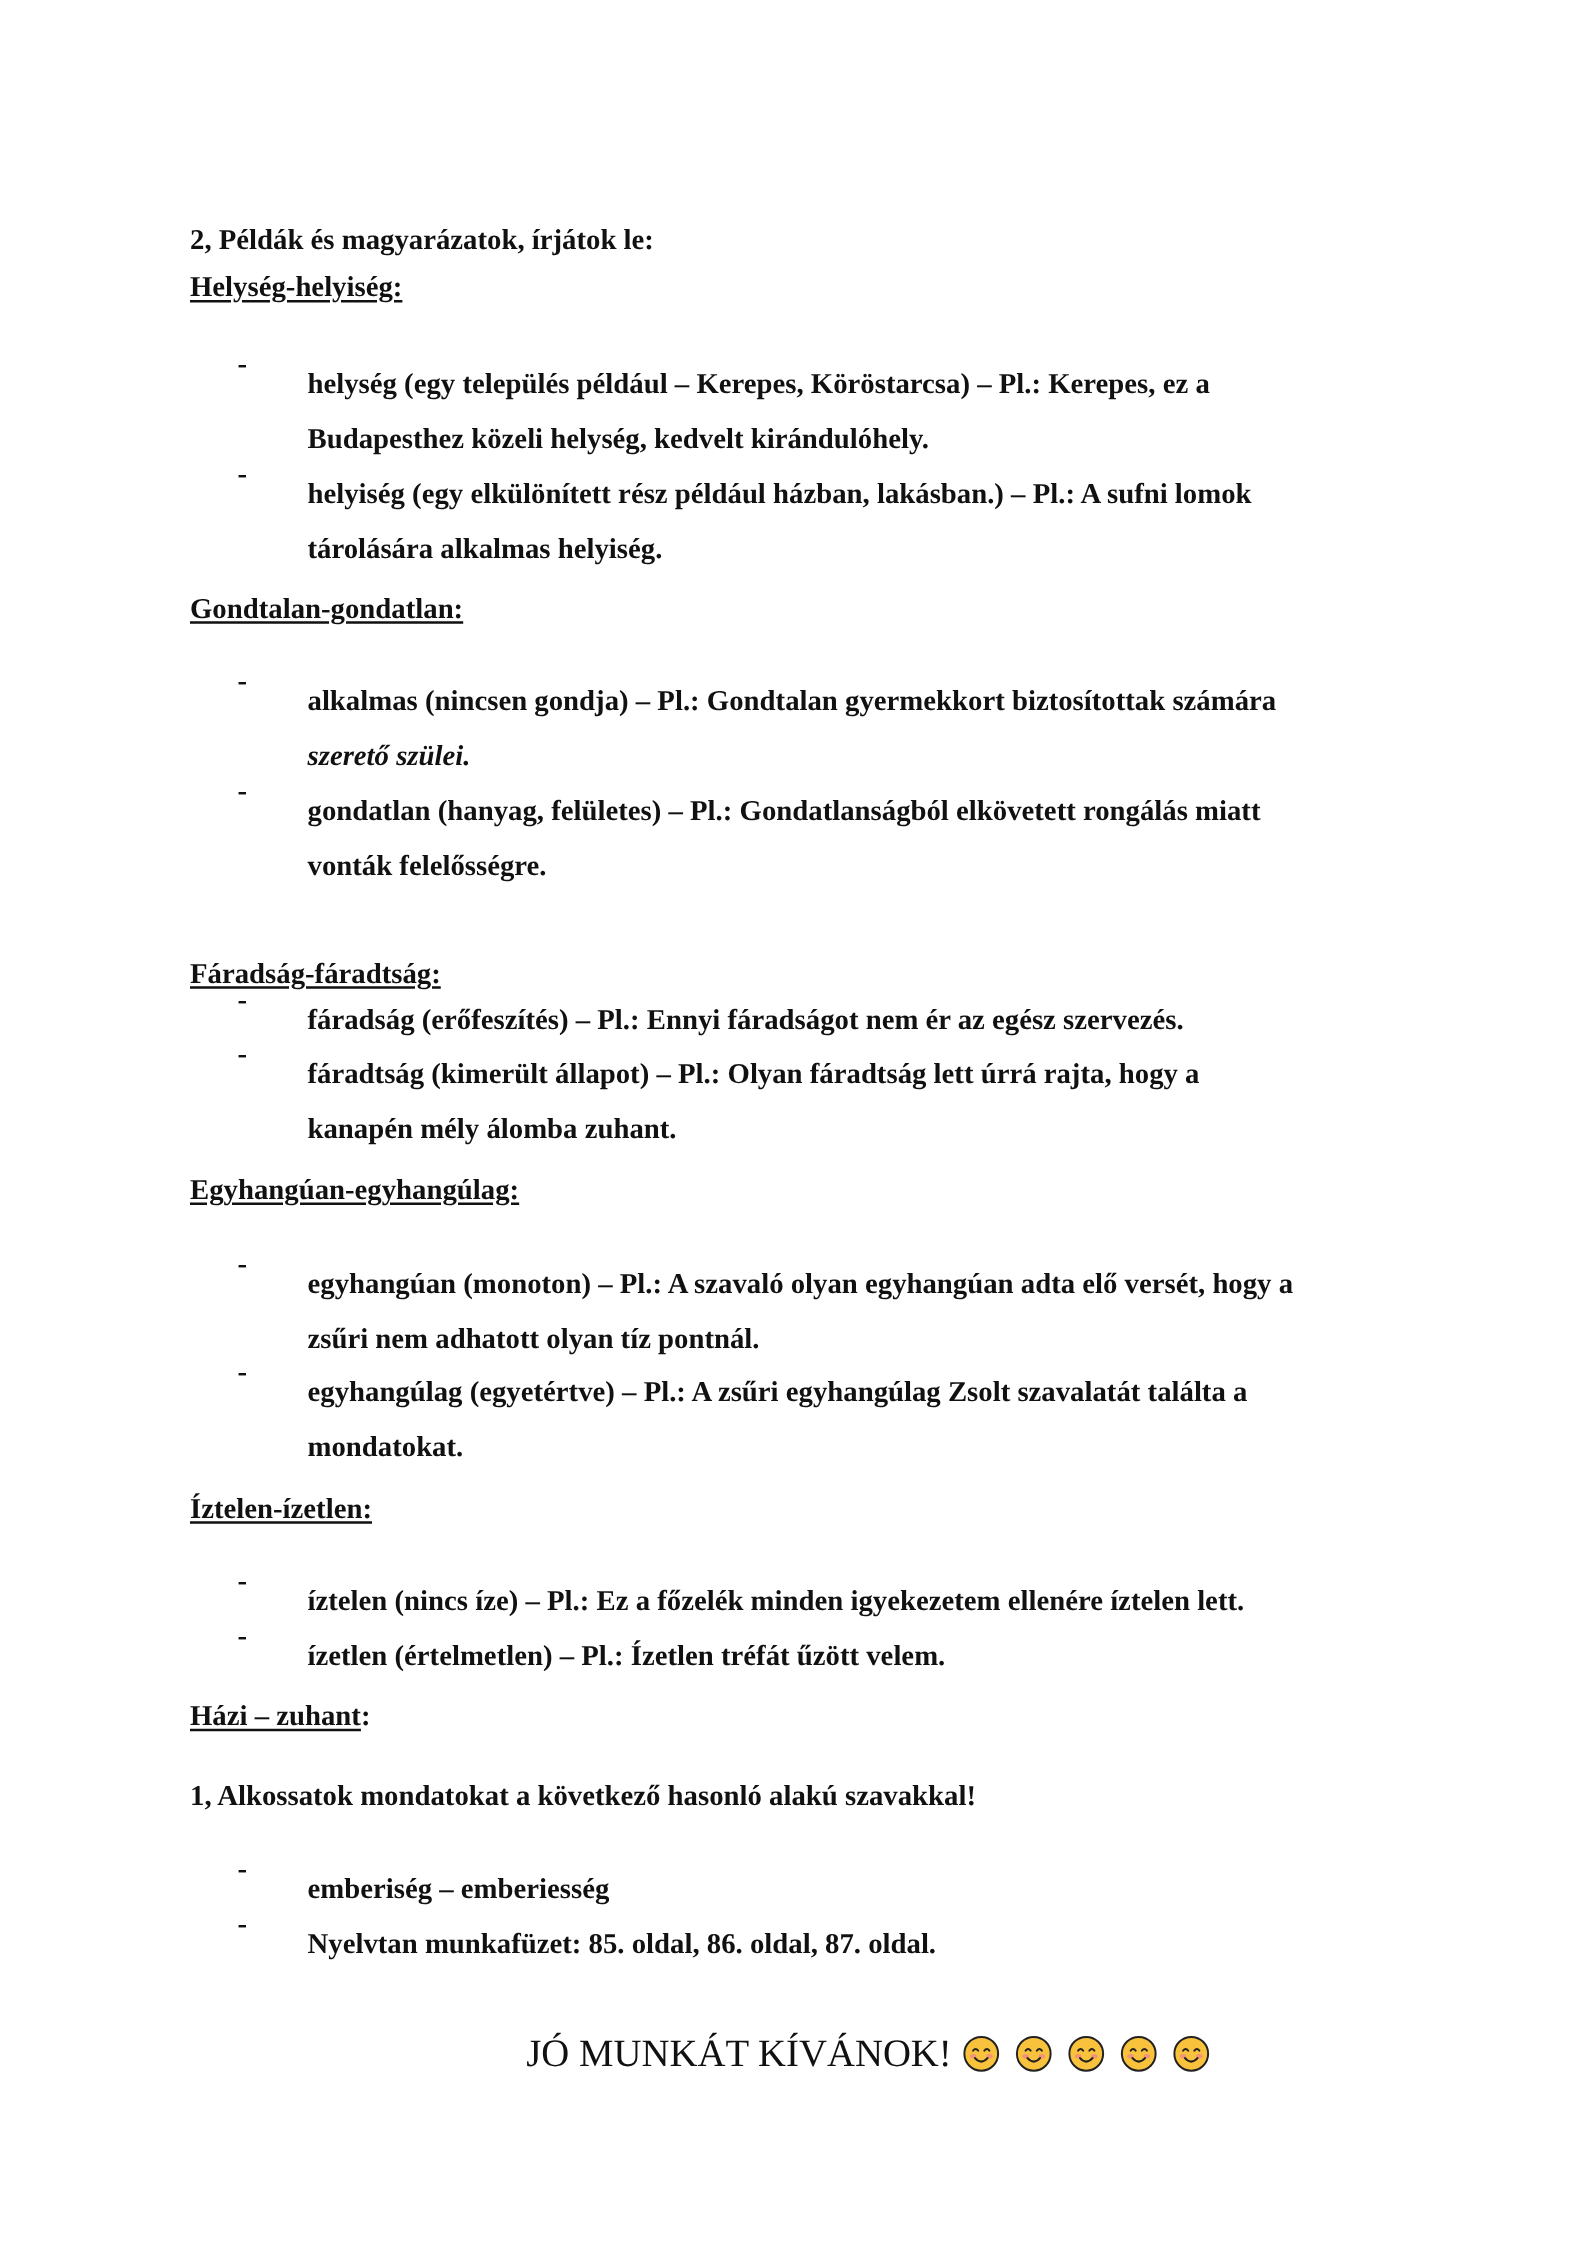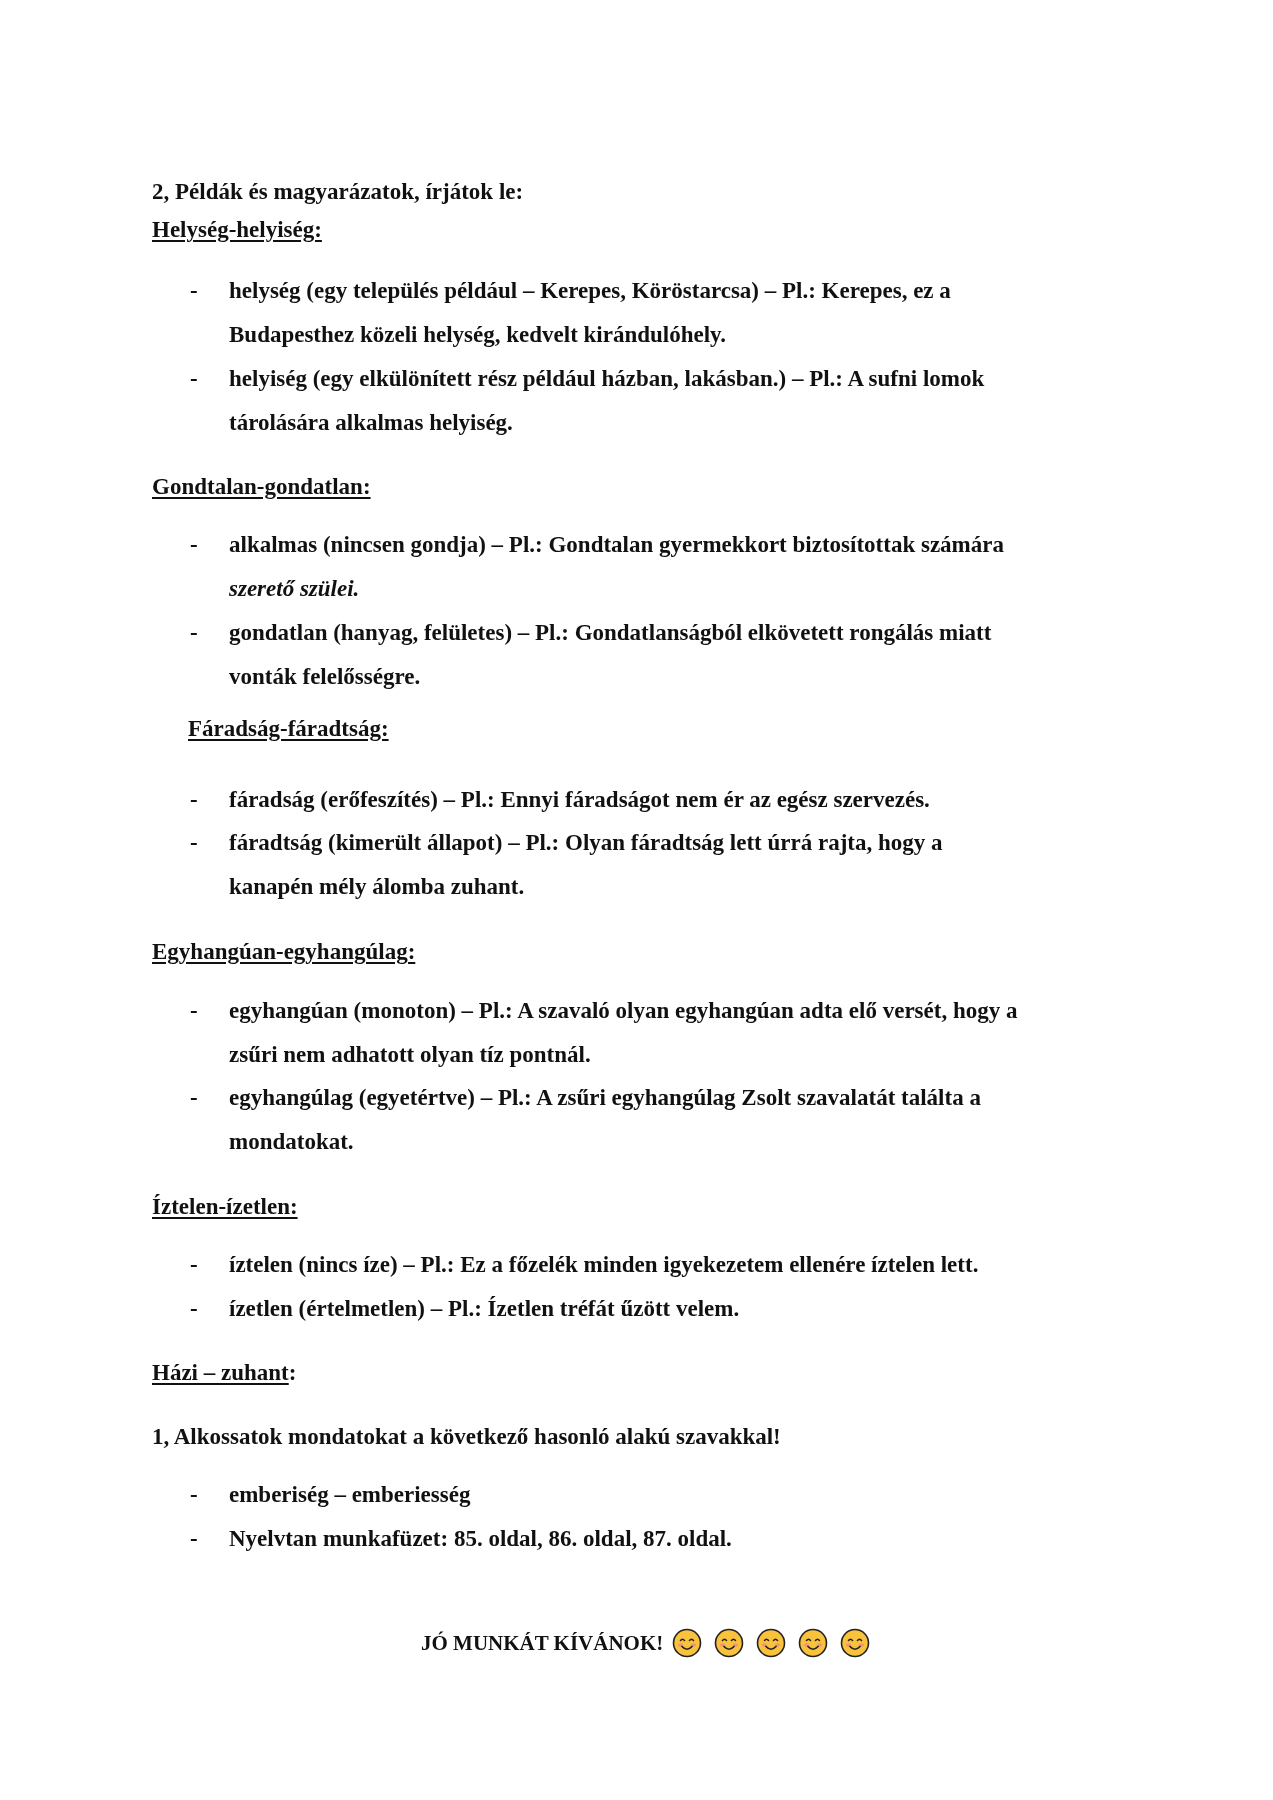--- a/index.html
+++ b/index.html
@@ -31,39 +31,40 @@
     }
     .bullet {
       position: absolute;
       left: 190px;
       width: 20px;
       line-height: 30px;
       height: 30px;
     }
     .item {
       position: absolute;
-      left: 229px;
+      left: 246px;
       white-space: nowrap;
       line-height: 30px;
       height: 30px;
+      margin-top: 16px;
     }
     .closing {
       position: absolute;
       left: 421px;
       top: 1627px;
       white-space: nowrap;
       line-height: 32px;
       height: 32px;
       display: flex;
       align-items: center;
     }
     .closing-text {
       font-family: "Liberation Serif", "DejaVu Serif", serif;
-      font-weight: bold;
-      font-size: 21px;
+      font-weight: normal;
+      font-size: 31px;
       margin-right: 9px;
     }
     .emoji {
       width: 30px;
       height: 30px;
       margin-right: 12px;
       display: inline-block;
     }
     .emoji svg { display: block; }
   </style>
@@ -81,21 +82,21 @@
 <div class="item" style="top:408px;text-align:right;">tárolására alkalmas helyiség.</div>
 
 <div class="line heading" style="top:472px;text-align:center;">Gondtalan-gondatlan:</div>
 <div class="bullet" style="top:530px;">-</div>
 <div class="item" style="top:530px;">alkalmas (nincsen gondja) – Pl.: Gondtalan gyermekkort biztosítottak számára</div>
 <div class="item" style="top:574px;font-style:italic;">szerető szülei.</div>
 <div class="bullet" style="top:618px;">-</div>
 <div class="item" style="top:618px;">gondatlan (hanyag, felületes) – Pl.: Gondatlanságból elkövetett rongálás miatt</div>
 <div class="item" style="top:662px;">vonták felelősségre.</div>
 
-<div class="line heading" style="top:714px;margin-left:36px;">Fáradság-fáradtság:</div>
+<div class="line heading" style="top:764px;">Fáradság-fáradtság:</div>
 <div class="bullet" style="top:785px;">-</div>
 <div class="item" style="top:785px;">fáradság (erőfeszítés) – Pl.: Ennyi fáradságot nem ér az egész szervezés.</div>
 <div class="bullet" style="top:828px;">-</div>
 <div class="item" style="top:828px;">fáradtság (kimerült állapot) – Pl.: Olyan fáradtság lett úrrá rajta, hogy a</div>
 <div class="item" style="top:872px;">kanapén mély álomba zuhant.</div>
 
 <div class="line heading" style="top:937px;">Egyhangúan-egyhangúlag:</div>
 <div class="bullet" style="top:996px;">-</div>
 <div class="item" style="top:996px;">egyhangúan (monoton) – Pl.: A szavaló olyan egyhangúan adta elő versét, hogy a</div>
 <div class="item" style="top:1040px;">zsűri nem adhatott olyan tíz pontnál.</div>

